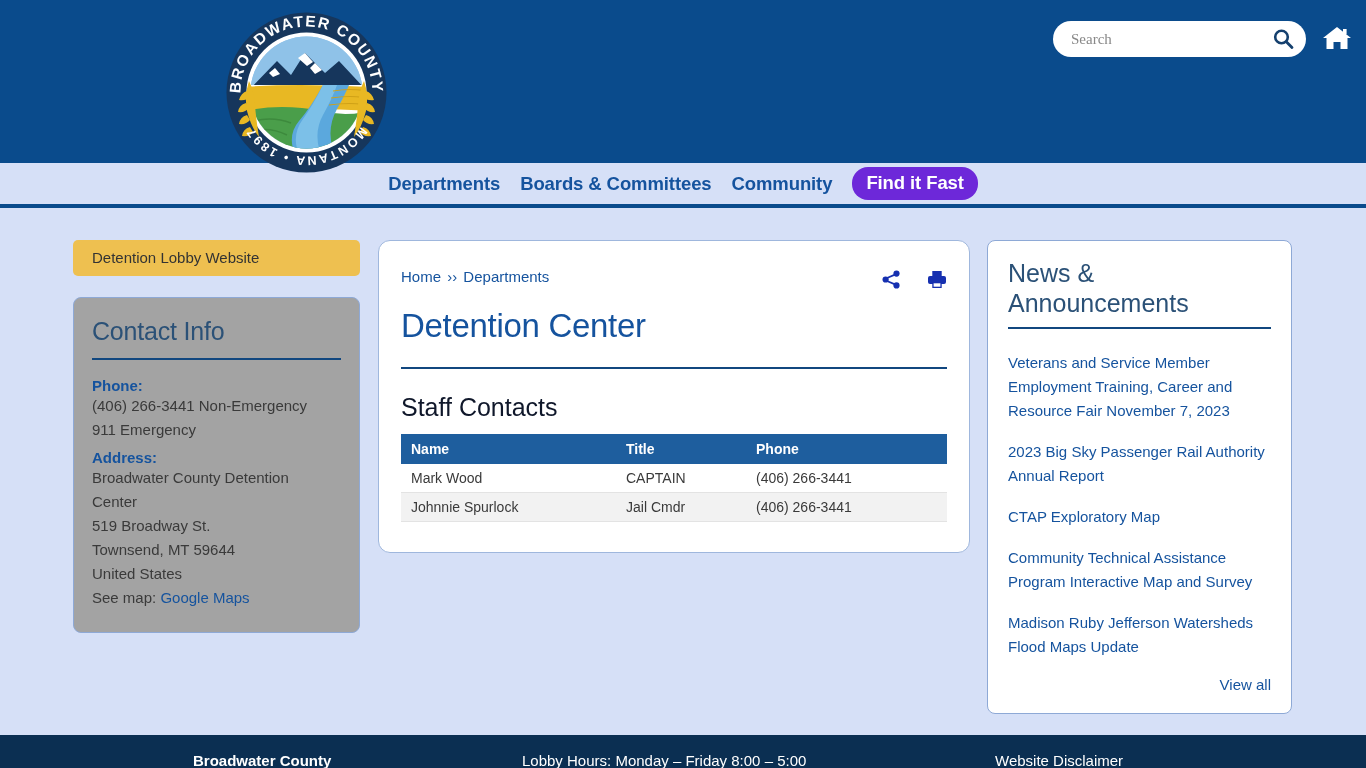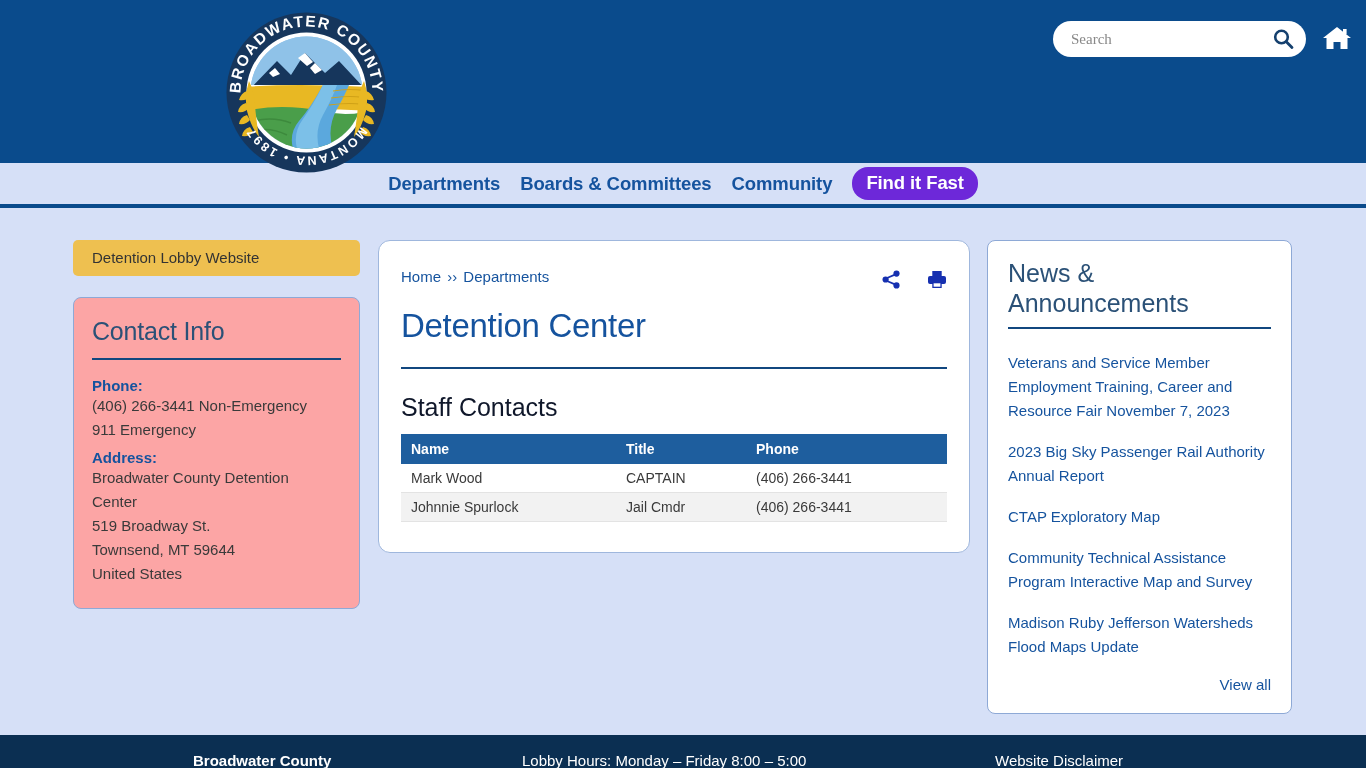--- a/index.html
+++ b/index.html
@@ -109,21 +109,21 @@
     border: none;
     border-radius: 5px;
     text-align: left;
     padding-left: 19px;
     font-size: 15px;
     font-family: "Liberation Sans", sans-serif;
     color: #333;
     cursor: pointer;
   }
   .card {
-    background: #fca5a5;
+    background: #a3a3a3;
     border: 1px solid #8ea9d6;
     border-radius: 8px;
     margin-top: 21px;
     padding: 19px 18px 22px;
   }
   .card-title {
     font-size: 25px;
     font-weight: normal;
     color: #2b5177;
     letter-spacing: -0.2px;
@@ -352,20 +352,24 @@
       <div class="ctext">911 Emergency</div>
 
       <div class="gap"></div>
 
       <div class="label">Address:</div>
       <div class="ctext">Broadwater County Detention</div>
       <div class="ctext">Center</div>
       <div class="ctext">519 Broadway St.</div>
       <div class="ctext">Townsend, MT 59644</div>
       <div class="ctext">United States</div>
+      <div class="ctext">
+        <span>See map:</span>
+        <a class="link" href="#">Google Maps</a>
+      </div>
     </div>
   </div>
 
   <div class="main-wrap">
     <div class="main-card" style="position:static;margin:0;">
 
       <div class="crumb-row">
         <div class="crumbs">
           <a href="#">Home</a>
           <span class="crumb-sep">››</span>

